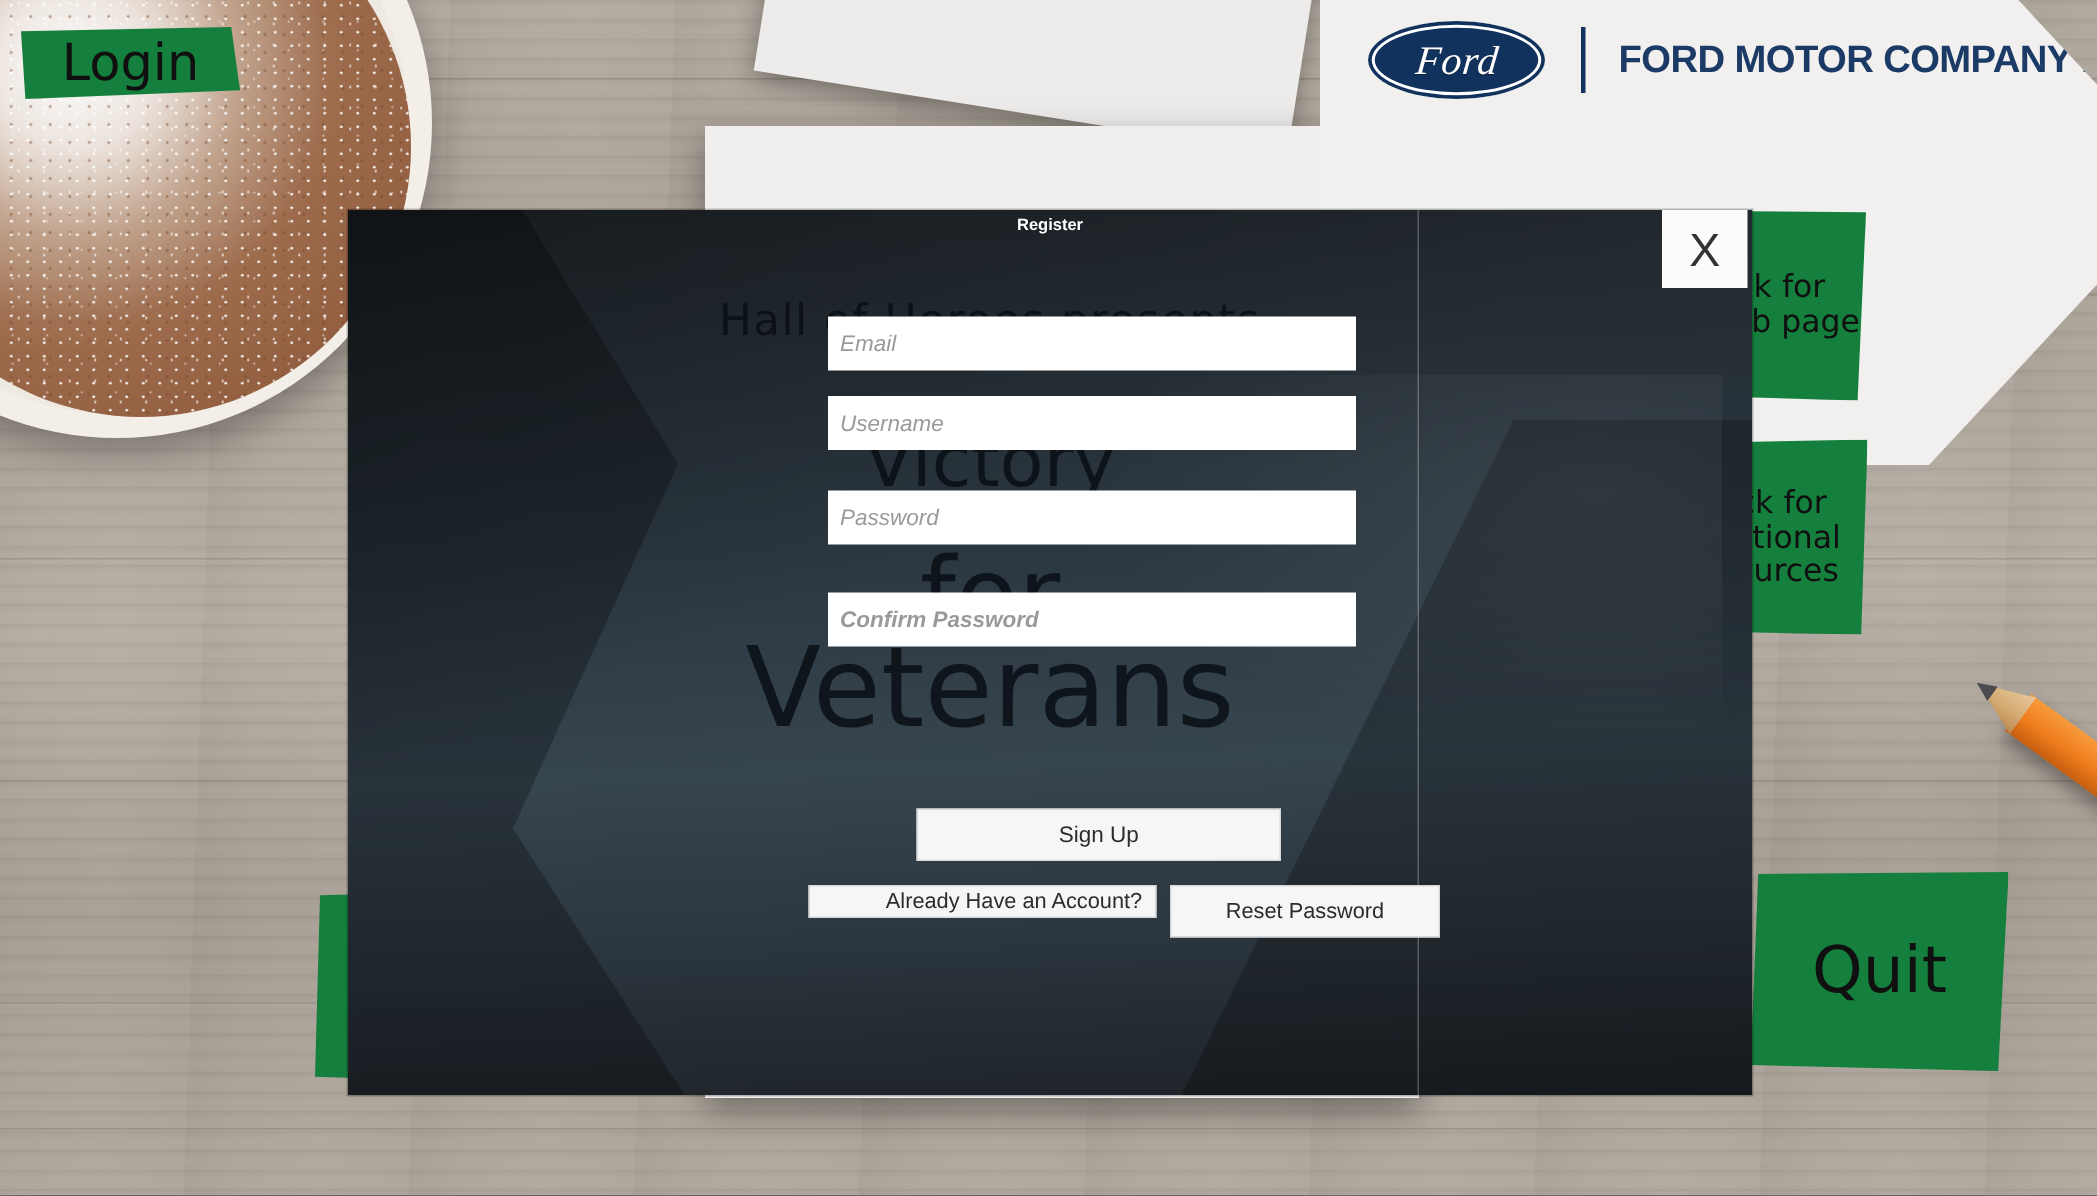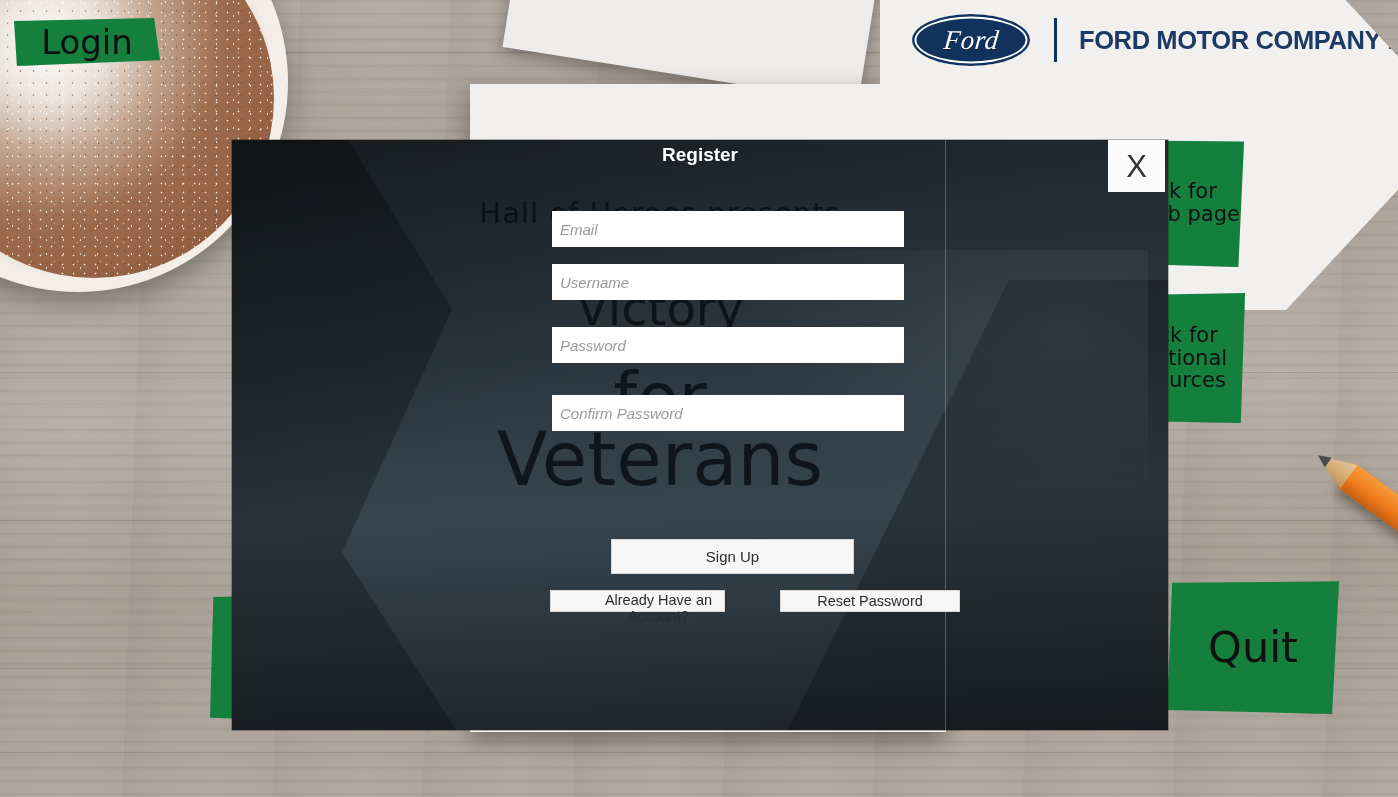--- a/index.html
+++ b/index.html
@@ -298,21 +298,21 @@
   .poster-l1 { top: 56px;  font-size: 29px; letter-spacing: 1px; left: -40px; }
   .poster-l2 { top: 140px; font-size: 48px; left: -40px; }
   .poster-l3 { top: 218px; font-size: 68px; left: -40px; }
   .poster-l4 { top: 276px; font-size: 74px; left: -40px; }
 
   .modal-title {
     position: absolute;
     left: 0; right: 0; top: 4px;
     text-align: center;
     color: #ffffff;
-    font-size: 19px;
+    font-size: 11px;
     font-weight: bold;
   }
 
   
   .field {
     position: absolute;
     left: 320px;
     width: 352px;
     height: 36px;
     background: #ffffff;
@@ -325,45 +325,45 @@
     color: #222;
   }
   .field::placeholder {
     color: #9a9a9a;
     font-style: italic;
     font-size: 15px;
   }
   .f1 { top: 71px; }
   .f2 { top: 124px; }
   .f3 { top: 187px; }
-  .f4 { top: 255px; }
+  .f4 { top: 255px; font-weight: bold; }
   .f5 { top: 321px; }
 
   .btn {
     position: absolute;
     background: #f6f6f6;
     border: 1px solid #d8d8d8;
     color: #2c2c2c;
     font-size: 14.5px;
     font-family: "Liberation Sans", sans-serif;
     cursor: pointer;
     box-sizing: border-box;
   }
   .btn-signup {
     left: 379px; top: 399px;
     width: 243px; height: 35px;
     font-size: 15px;
   }
   .btn-have-account {
-    left: 318px; top: 450px;
-    width: 175px; height: 22px; padding-left: 48px;
+    left: 307px; top: 450px;
+    width: 232px; height: 22px; padding-left: 48px;
   }
   .btn-reset {
     left: 548px; top: 450px;
-    width: 180px; height: 22px;
+    width: 180px; height: 35px;
   }
 
   .close-btn {
     position: absolute;
     left: 1108px; top: 140px;
     width: 57px; height: 52px;
     background: #fbfbfb;
     border: none;
     color: #333333;
     font-size: 31px;

